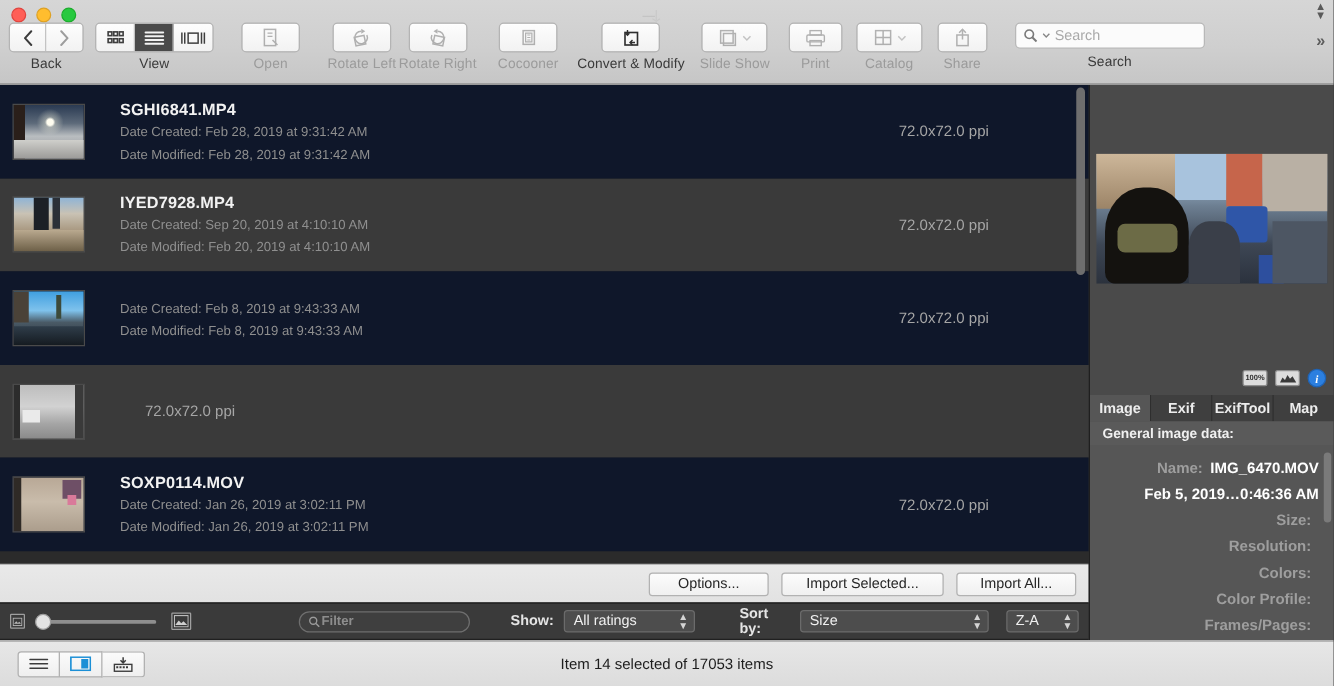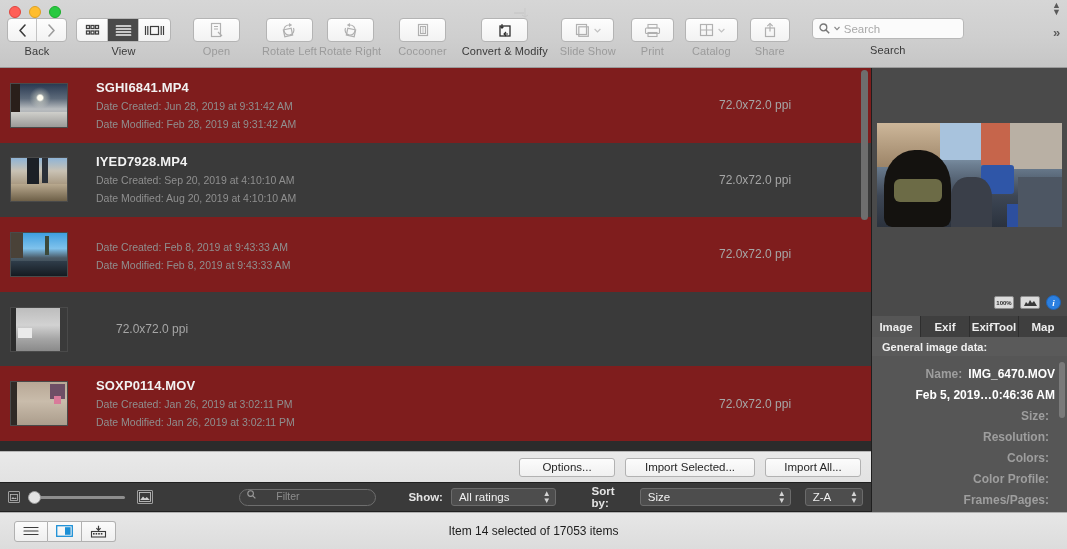--- a/index.html
+++ b/index.html
@@ -62,21 +62,21 @@
 
   .tiny-marker { position: absolute; left: 512px; top: 6px; font-size: 9px; color: #bdbdbd; }
 
   
   .body { flex: 1; display: flex; min-height: 0; background: #2b2b2b; }
 
   
   .listwrap { width: 871px; flex: 0 0 871px; display: flex; flex-direction: column; min-height: 0; background: #2b2b2b; }
   .list { flex: 1; position: relative; overflow: hidden; }
   .row { height: 74.6px; display: flex; align-items: center; padding-left: 10px; position: relative; }
-  .row.odd { background: #7f1d1d; justify-content: center; }
+  .row.odd { background: #0f172a; justify-content: center; }
   .row.even { background: #3a3a3a; }
   .thumb { width: 58px; height: 45px; flex: 0 0 58px; border: 1px solid #4a4a4a; overflow: hidden; position: relative; }
   .thumb .inner { position: absolute; inset: 0; }
   .meta { margin-left: 28px; flex: 1; }
   .fname { font-size: 13px; font-weight: bold; color: #f2f2f2; letter-spacing: .15px; }
   .fdate { font-size: 10.5px; color: #8f8f8f; margin-top: 4px; line-height: 14px; }
   .ppi { font-size: 12px; color: #a6a6a6; width: 200px; text-align: left; padding-left: 48px; }
 
   .vscroll { position: absolute; right: 2px; top: 2px; width: 9px; bottom: 2px; }
   .vscroll .thumbbar { position: absolute; top: 0; left: 1px; width: 7px; height: 150px; background: #6e6e6e; border-radius: 4px; }
@@ -99,21 +99,21 @@
     height: 30px; flex: 0 0 30px; background: #3a3a3a;
     border-top: 1px solid #202020; border-bottom: 1px solid #202020;
     display: flex; align-items: center; padding: 0 8px; gap: 8px;
   }
   .sizeicon { width: 13px; height: 12px; border: 1px solid #9f9f9f; border-radius: 1px; display:flex; align-items:center; justify-content:center; }
   .slider { width: 105px; height: 14px; position: relative; display: flex; align-items: center; }
   .slider .track { position: absolute; left: 0; right: 0; height: 3px; background: #8e8e8e; border-radius: 2px; }
   .slider .knob { position: absolute; left: 0; width: 13px; height: 13px; border-radius: 50%; background: #e3e3e3; border: 1px solid #9a9a9a; }
   .filterfield {
     width: 147px; height: 17px; border-radius: 9px; background: #3f3f3f;
-    border: 1px solid #6e6e6e; display: flex; align-items: flex-start; gap: 20px; padding: 0 7px;
+    border: 1px solid #6e6e6e; display: flex; align-items: center; gap: 1px; padding: 0 7px; font-weight: bold;
   }
   .filterfield .ph { font-size: 10.5px; color: #8d8d8d; }
   .flabel { font-size: 11.5px; color: #e4e4e4; font-weight: bold; }
   .popup {
     height: 18px; background: #4d4d4d; border: 1px solid #6b6b6b; border-radius: 3px;
     display: flex; align-items: center; padding: 0 4px 0 7px; gap: 6px;
     font-size: 11.5px; color: #f0f0f0;
   }
   .popup .txt { flex: 1; white-space: nowrap; }
   .stepper { font-size: 8px; line-height: 7px; color: #d5d5d5; text-align: center; }
@@ -357,37 +357,37 @@
         <div class="row odd">
           <div class="thumb">
             <div class="inner" style="background:
               radial-gradient(circle at 52% 32%, #fffdf0 0 6%, rgba(255,253,230,.35) 10%, rgba(0,0,0,0) 26%),
               linear-gradient(180deg,#2a3a52 0%,#5d6a7a 34%,#b9bdc0 58%,#8d8f92 100%);"></div>
             <div style="position:absolute;left:0;top:0;width:16%;height:100%;background:#2a1f1a;"></div>
             <div style="position:absolute;left:0;bottom:0;width:100%;height:34%;background:linear-gradient(180deg,#cfcfcb,#9b9a98);"></div>
           </div>
           <div class="meta">
             <div class="fname">SGHI6841.MP4</div>
-            <div class="fdate">Date Created: Jun 28, 2019 at 9:31:42 AM</div>
+            <div class="fdate">Date Created: Feb 28, 2019 at 9:31:42 AM</div>
             <div class="fdate">Date Modified: Feb 28, 2019 at 9:31:42 AM</div>
           </div>
           <div class="ppi">72.0x72.0 ppi</div>
         </div>
 
         <div class="row even">
           <div class="thumb">
             <div class="inner" style="background:linear-gradient(180deg,#8fb4d6 0%,#c9c2b4 30%,#a89880 62%,#6d5f4c 100%);"></div>
             <div style="position:absolute;left:28%;top:0;width:22%;height:62%;background:#1c2026;"></div>
             <div style="position:absolute;left:56%;top:0;width:10%;height:58%;background:#2b3038;"></div>
             <div style="position:absolute;left:0;bottom:0;width:100%;height:40%;background:linear-gradient(180deg,#b9a98f,#6e6048);"></div>
           </div>
           <div class="meta">
             <div class="fname">IYED7928.MP4</div>
             <div class="fdate">Date Created: Sep 20, 2019 at 4:10:10 AM</div>
-            <div class="fdate">Date Modified: Aug 20, 2019 at 4:10:10 AM</div>
+            <div class="fdate">Date Modified: Feb 20, 2019 at 4:10:10 AM</div>
           </div>
           <div class="ppi">72.0x72.0 ppi</div>
         </div>
 
         <div class="row odd">
           <div class="thumb">
             <div class="inner" style="background:linear-gradient(180deg,#3f9fe0 0%,#7fc2ec 36%,#4a5a66 58%,#232b33 100%);"></div>
             <div style="position:absolute;left:0;top:0;width:22%;height:58%;background:#4a4238;"></div>
             <div style="position:absolute;left:60%;top:6%;width:8%;height:46%;background:#3c4a3a;"></div>
             <div style="position:absolute;left:0;bottom:0;width:100%;height:36%;background:linear-gradient(180deg,#2f3d4a,#151b21);"></div>

